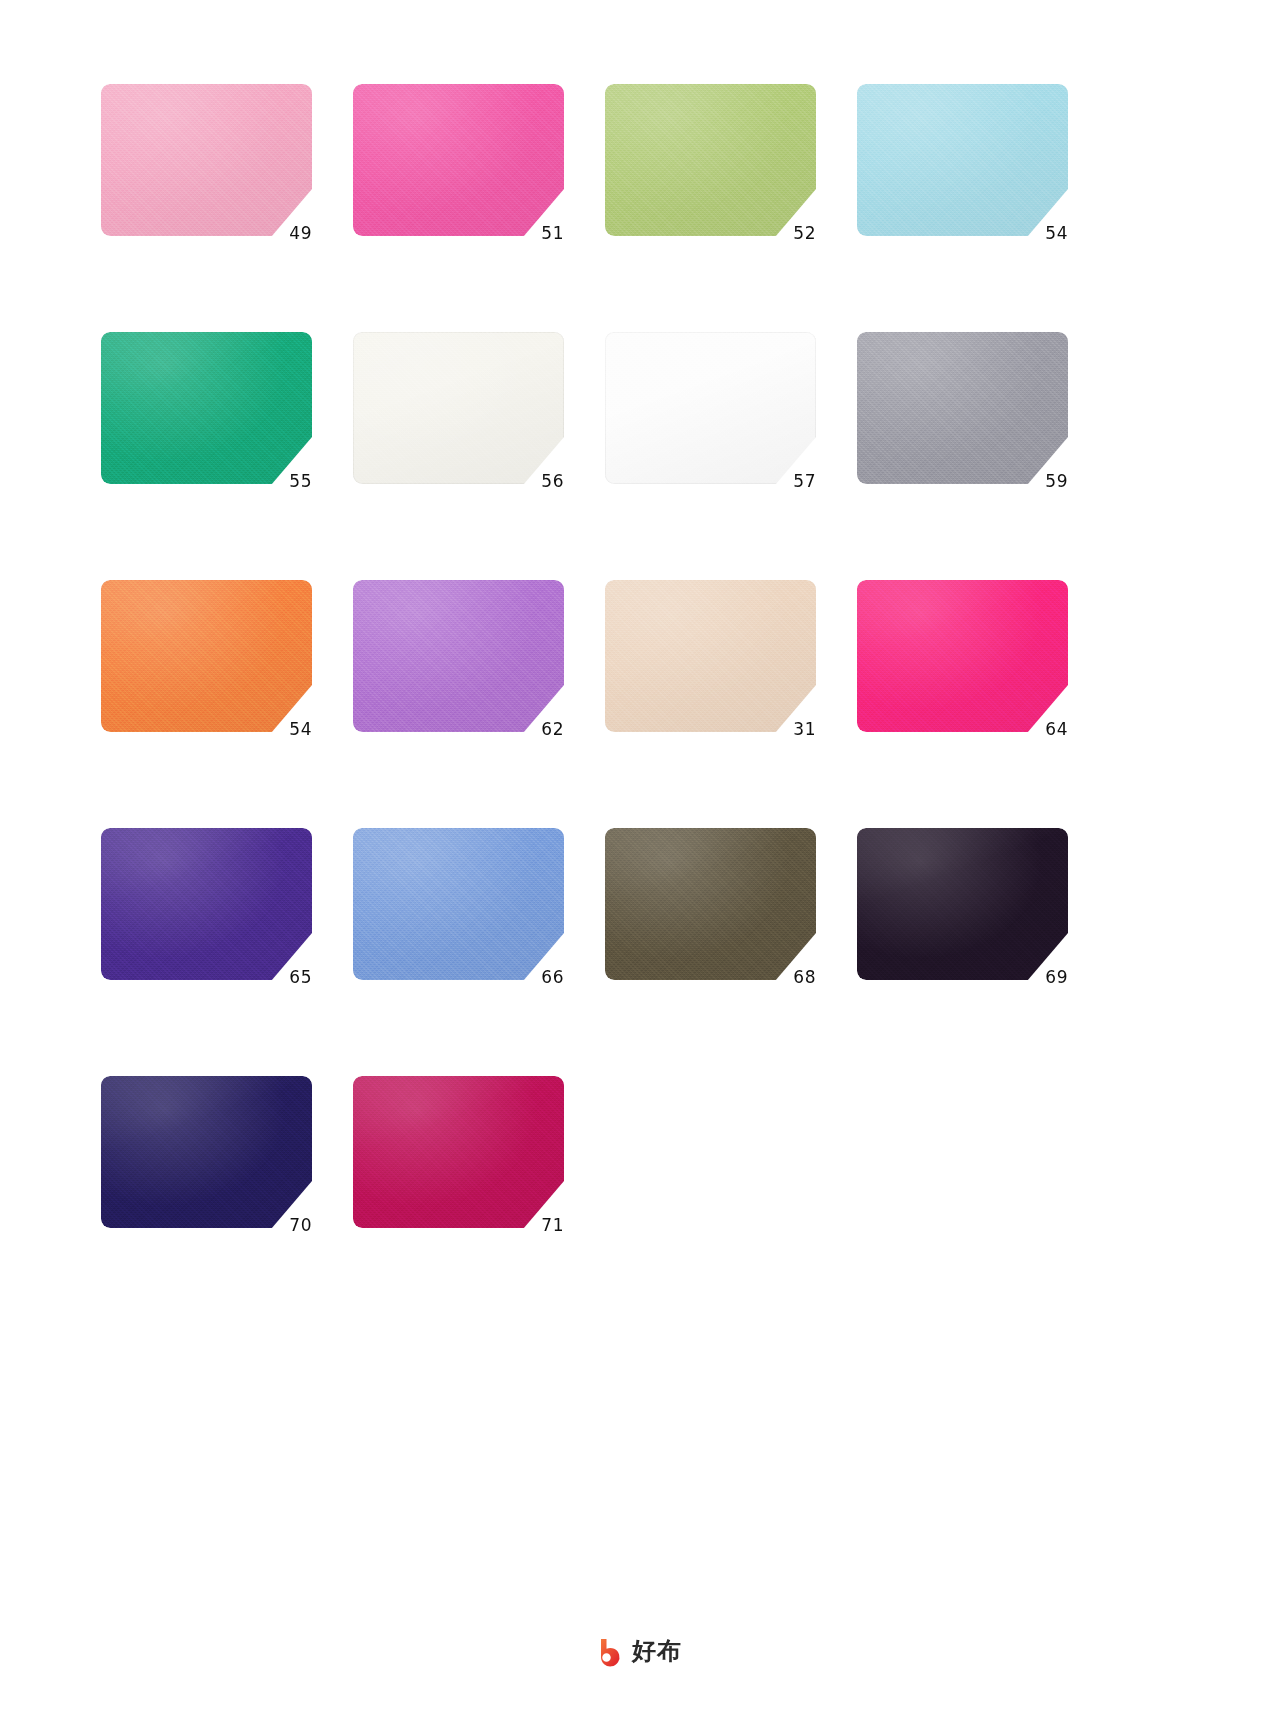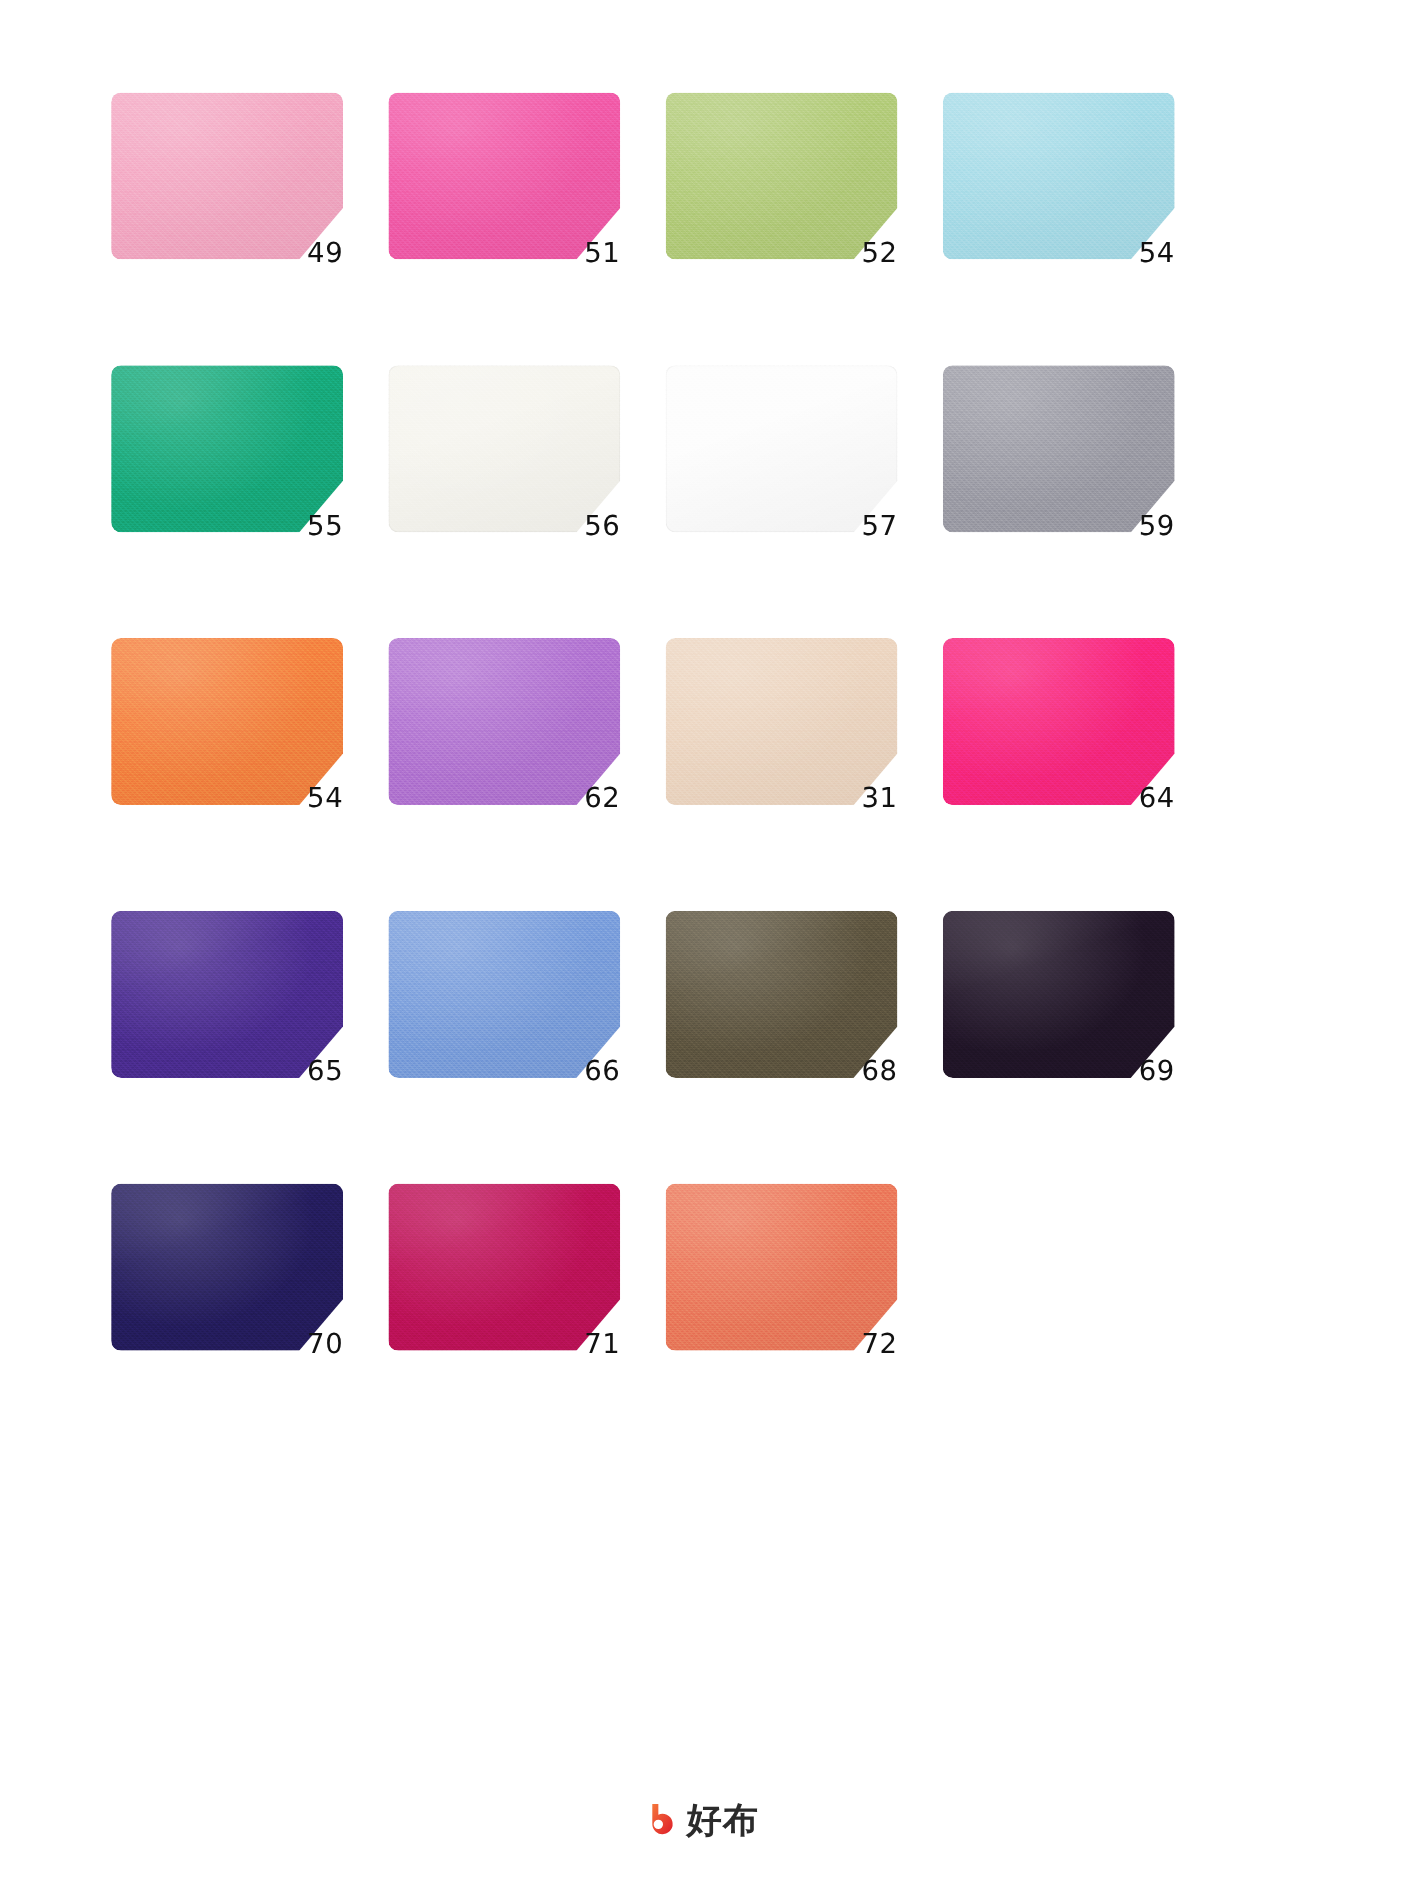--- a/index.html
+++ b/index.html
@@ -95,21 +95,21 @@
   
   .chip.pale .chip-base {
     box-shadow: inset 0 0 0 1px rgba(0,0,0,0.045);
   }
 
   .swatch-number {
     position: absolute;
     right: 0px;
     bottom: -6px;
     font-family: "DejaVu Sans", sans-serif;
-    font-size: 25px;
+    font-size: 17px;
     font-weight: 400;
     color: #111111;
     letter-spacing: 0.5px;
     line-height: 1;
   }
 
   #footer-logo {
     position: absolute;
     left: 0;
     right: 0;
@@ -120,22 +120,22 @@
     gap: 7px;
   }
 
   .logo-mark {
     width: 27px;
     height: 30px;
     display: block;
   }
 
   .logo-text {
-    font-family: Liberation Sans, sans-serif;
-    font-size: 32px;
+    font-family: Liberation Mono, monospace;
+    font-size: 24px;
     font-weight: 700;
     color: #2b2b2b;
     letter-spacing: 1px;
     line-height: 1;
   }
 </style>
 </head>
 <body>
 
 <div id="page" style="background: rgb(255, 255, 255);">
@@ -277,28 +277,20 @@
         </div>
         <div class="swatch-number">70</div>
       </div>
       <div class="swatch-cell">
         <div class="chip">
           <div class="chip-base" style="background: rgb(190, 18, 87);"></div>
           <div class="chip-weave"></div>
           <div class="chip-sheen"></div>
         </div>
         <div class="swatch-number">71</div>
-      </div>
-      <div class="swatch-cell">
-        <div class="chip">
-          <div class="chip-base" style="background: rgb(236, 121, 91);"></div>
-          <div class="chip-weave"></div>
-          <div class="chip-sheen"></div>
-        </div>
-        <div class="swatch-number">72</div>
       </div>
     </div>
 
   <div id="footer-logo">
     <svg class="logo-mark" viewBox="0 0 54 60">
       <defs>
         <linearGradient id="bgrad" x1="0%" y1="0%" x2="85%" y2="100%">
           <stop offset="0%" id="bgrad-a" stop-color="#F5763A"></stop>
           <stop offset="100%" id="bgrad-b" stop-color="#E0232B"></stop>
         </linearGradient>

